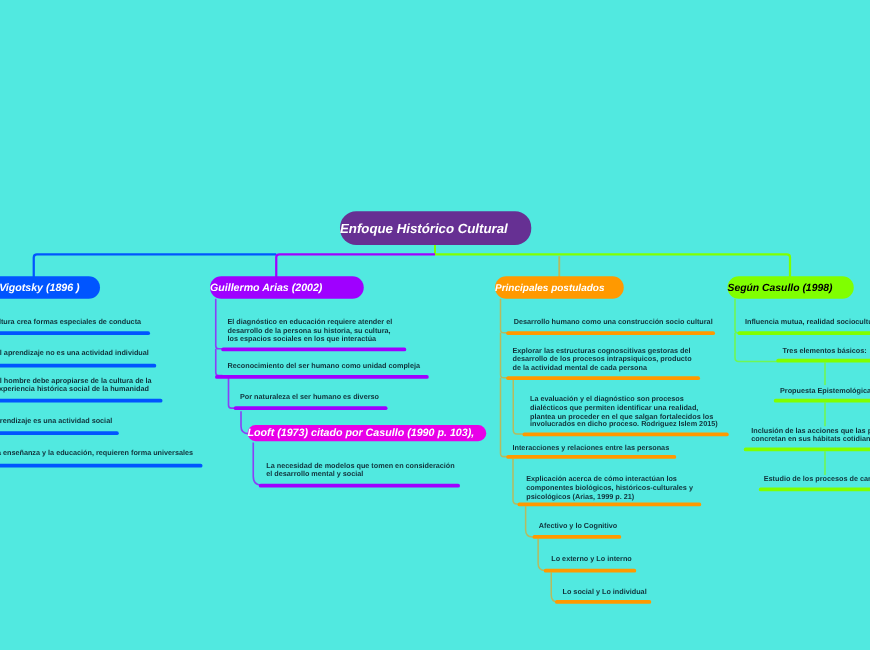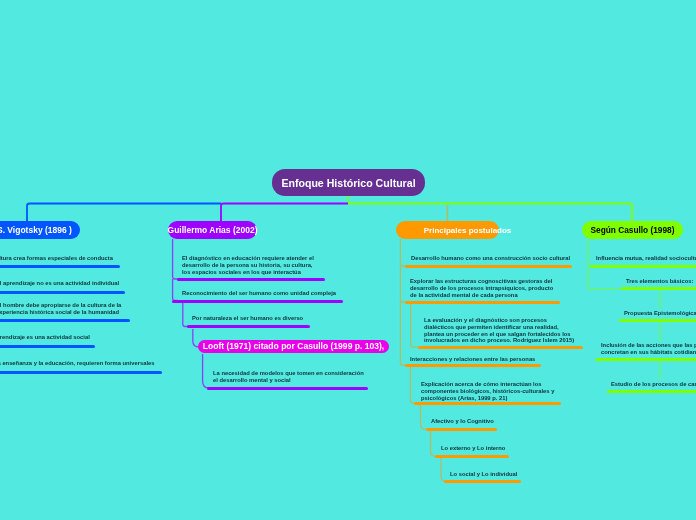--- a/index.html
+++ b/index.html
@@ -11,22 +11,23 @@
     overflow: hidden;
     position: relative;
   }
   #map { position:absolute; left:0; top:0; width:696px; height:520px; }
   svg#links { position:absolute; left:0; top:0; width:696px; height:520px; }
   .node {
     position:absolute;
     border-radius: 13px;
     color:#fff;
     font-weight:bold;
-    display:flex; align-items:center; justify-content:center;
+    display:flex; align-items:center; justify-content:flex-start;
     white-space:nowrap;
+    font-style:italic;
   }
   .leaf { position:absolute; white-space:nowrap; }
   .leaf { font-size:5.8px; line-height:6.8px; }
   .leaf .txt { color:#11313a; font-weight:bold; display:block; }
   .bar { position:absolute; border-radius:2px; height:3px; }
 </style>
 </head>
 <body>
 
 <div id="map">
@@ -61,29 +62,29 @@
   </svg>
 
   <div class="node" id="root-node" style="left:272px;top:169px;width:153px;height:27px;background:#663093;font-size:10.6px;">
     <span>Enfoque Histórico Cultural</span>
   </div>
 
   <div class="node" id="node-vigotsky" style="left:-21px;top:221px;width:101px;height:18px;background:#0055ff;font-size:8.5px;">
     <span>L. S. Vigotsky (1896 )</span>
   </div>
 
-  <div class="node" id="node-arias" style="left:168px;top:221px;width:89px;height:18px;background:#9f00ff;font-size:8.5px;">
+  <div class="node" id="node-arias" style="left:168px;top:221px;width:123px;height:18px;background:#9f00ff;font-size:8.5px;">
     <span>Guillermo Arias (2002)</span>
   </div>
 
   <div class="node" id="node-looft" style="left:198px;top:339.5px;width:191px;height:13.5px;background:#e800e8;font-size:8.55px;">
-    <span>Looft (1971) citado por Casullo (1999 p. 103),</span>
-  </div>
-
-  <div class="node" id="node-postulados" style="left:396px;top:221px;width:103px;height:18px;background:#ff9900;font-size:8px;padding-left:40px;">
+    <span>Looft (1973) citado por Casullo (1990 p. 103),</span>
+  </div>
+
+  <div class="node" id="node-postulados" style="left:396px;top:221px;width:103px;height:18px;background:#ff9900;font-size:8px;">
     <span>Principales postulados</span>
   </div>
 
   <div class="node" id="node-casullo" style="left:582px;top:221px;width:101px;height:18px;background:#80ff00;color:#000;font-size:8.3px;">
     <span>Según Casullo (1998)</span>
   </div>
 
   <div class="leaf" style="left:-16px;top:255px;">
     <span class="txt">La cultura crea formas especiales de conducta</span>
   </div>

